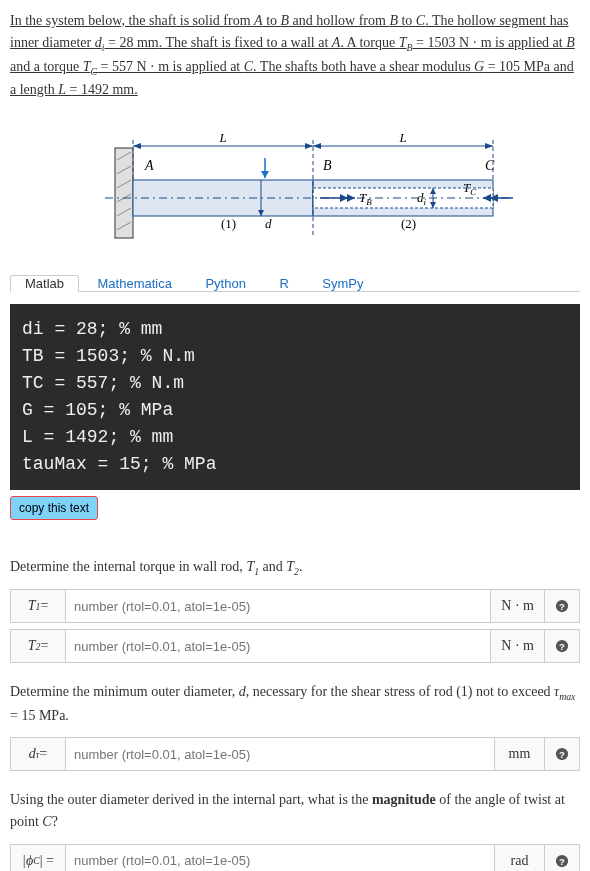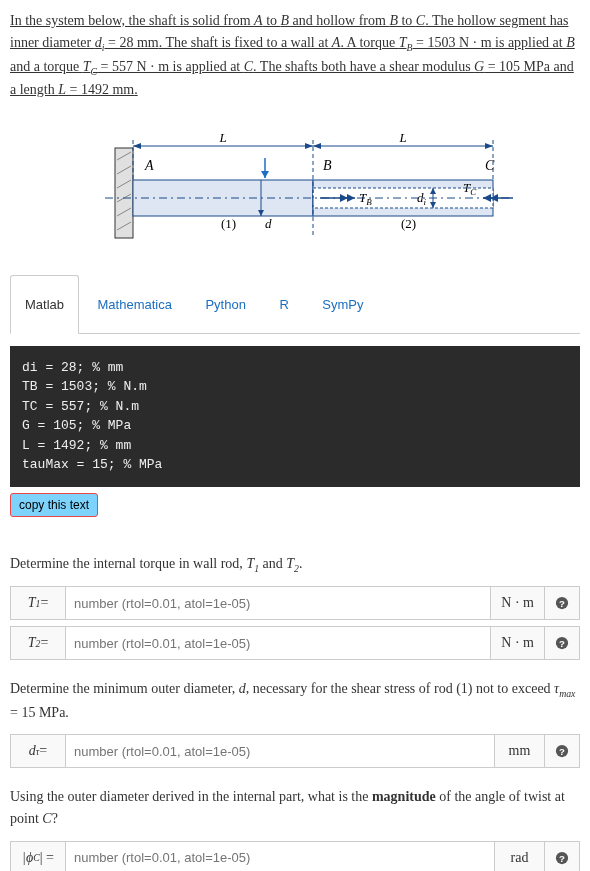--- a/index.html
+++ b/index.html
@@ -15,21 +15,21 @@
   .problem-text { line-height: 1.6; margin-bottom: 28px; text-decoration: underline; }
   .math { font-style: italic; font-family: 'Times New Roman', serif; }
   .sub { font-size: 0.7em; vertical-align: sub; font-style: italic; }
   .rm { font-style: normal; }
   .diagram-wrap { text-align: center; margin: 10px 0 20px 0; }
   .diagram { display: inline-block; }
 
   .tabs { border-bottom: 1px solid #ccc; margin-top: 12px; }
   .tab {
     display: inline-block;
-    padding: 21px 14px;
+    padding: 0 14px;
     font-family: -apple-system, Arial, sans-serif;
     font-size: 13px;
     cursor: pointer;
     color: #1b6ec2;
     border: 1px solid transparent;
     border-bottom: none;
     position: relative;
     top: 1px;
   }
   .tab.active {
@@ -37,21 +37,21 @@
     border: 1px solid #ccc;
     border-bottom: 1px solid #fff;
     border-radius: 3px 3px 0 0;
     background: #fff;
   }
 
   .code-block {
     background: #2b2b2b;
     color: #eee;
     font-family: 'Courier New', monospace;
-    font-size: 13px;
+    font-size: 18px;
     padding: 12px;
     margin: 12px 0 6px 0;
     line-height: 1.5;
     white-space: pre;
   }
 
   .copy-btn {
     font-family: -apple-system, Arial, sans-serif;
     font-size: 12px;
     padding: 4px 8px;

